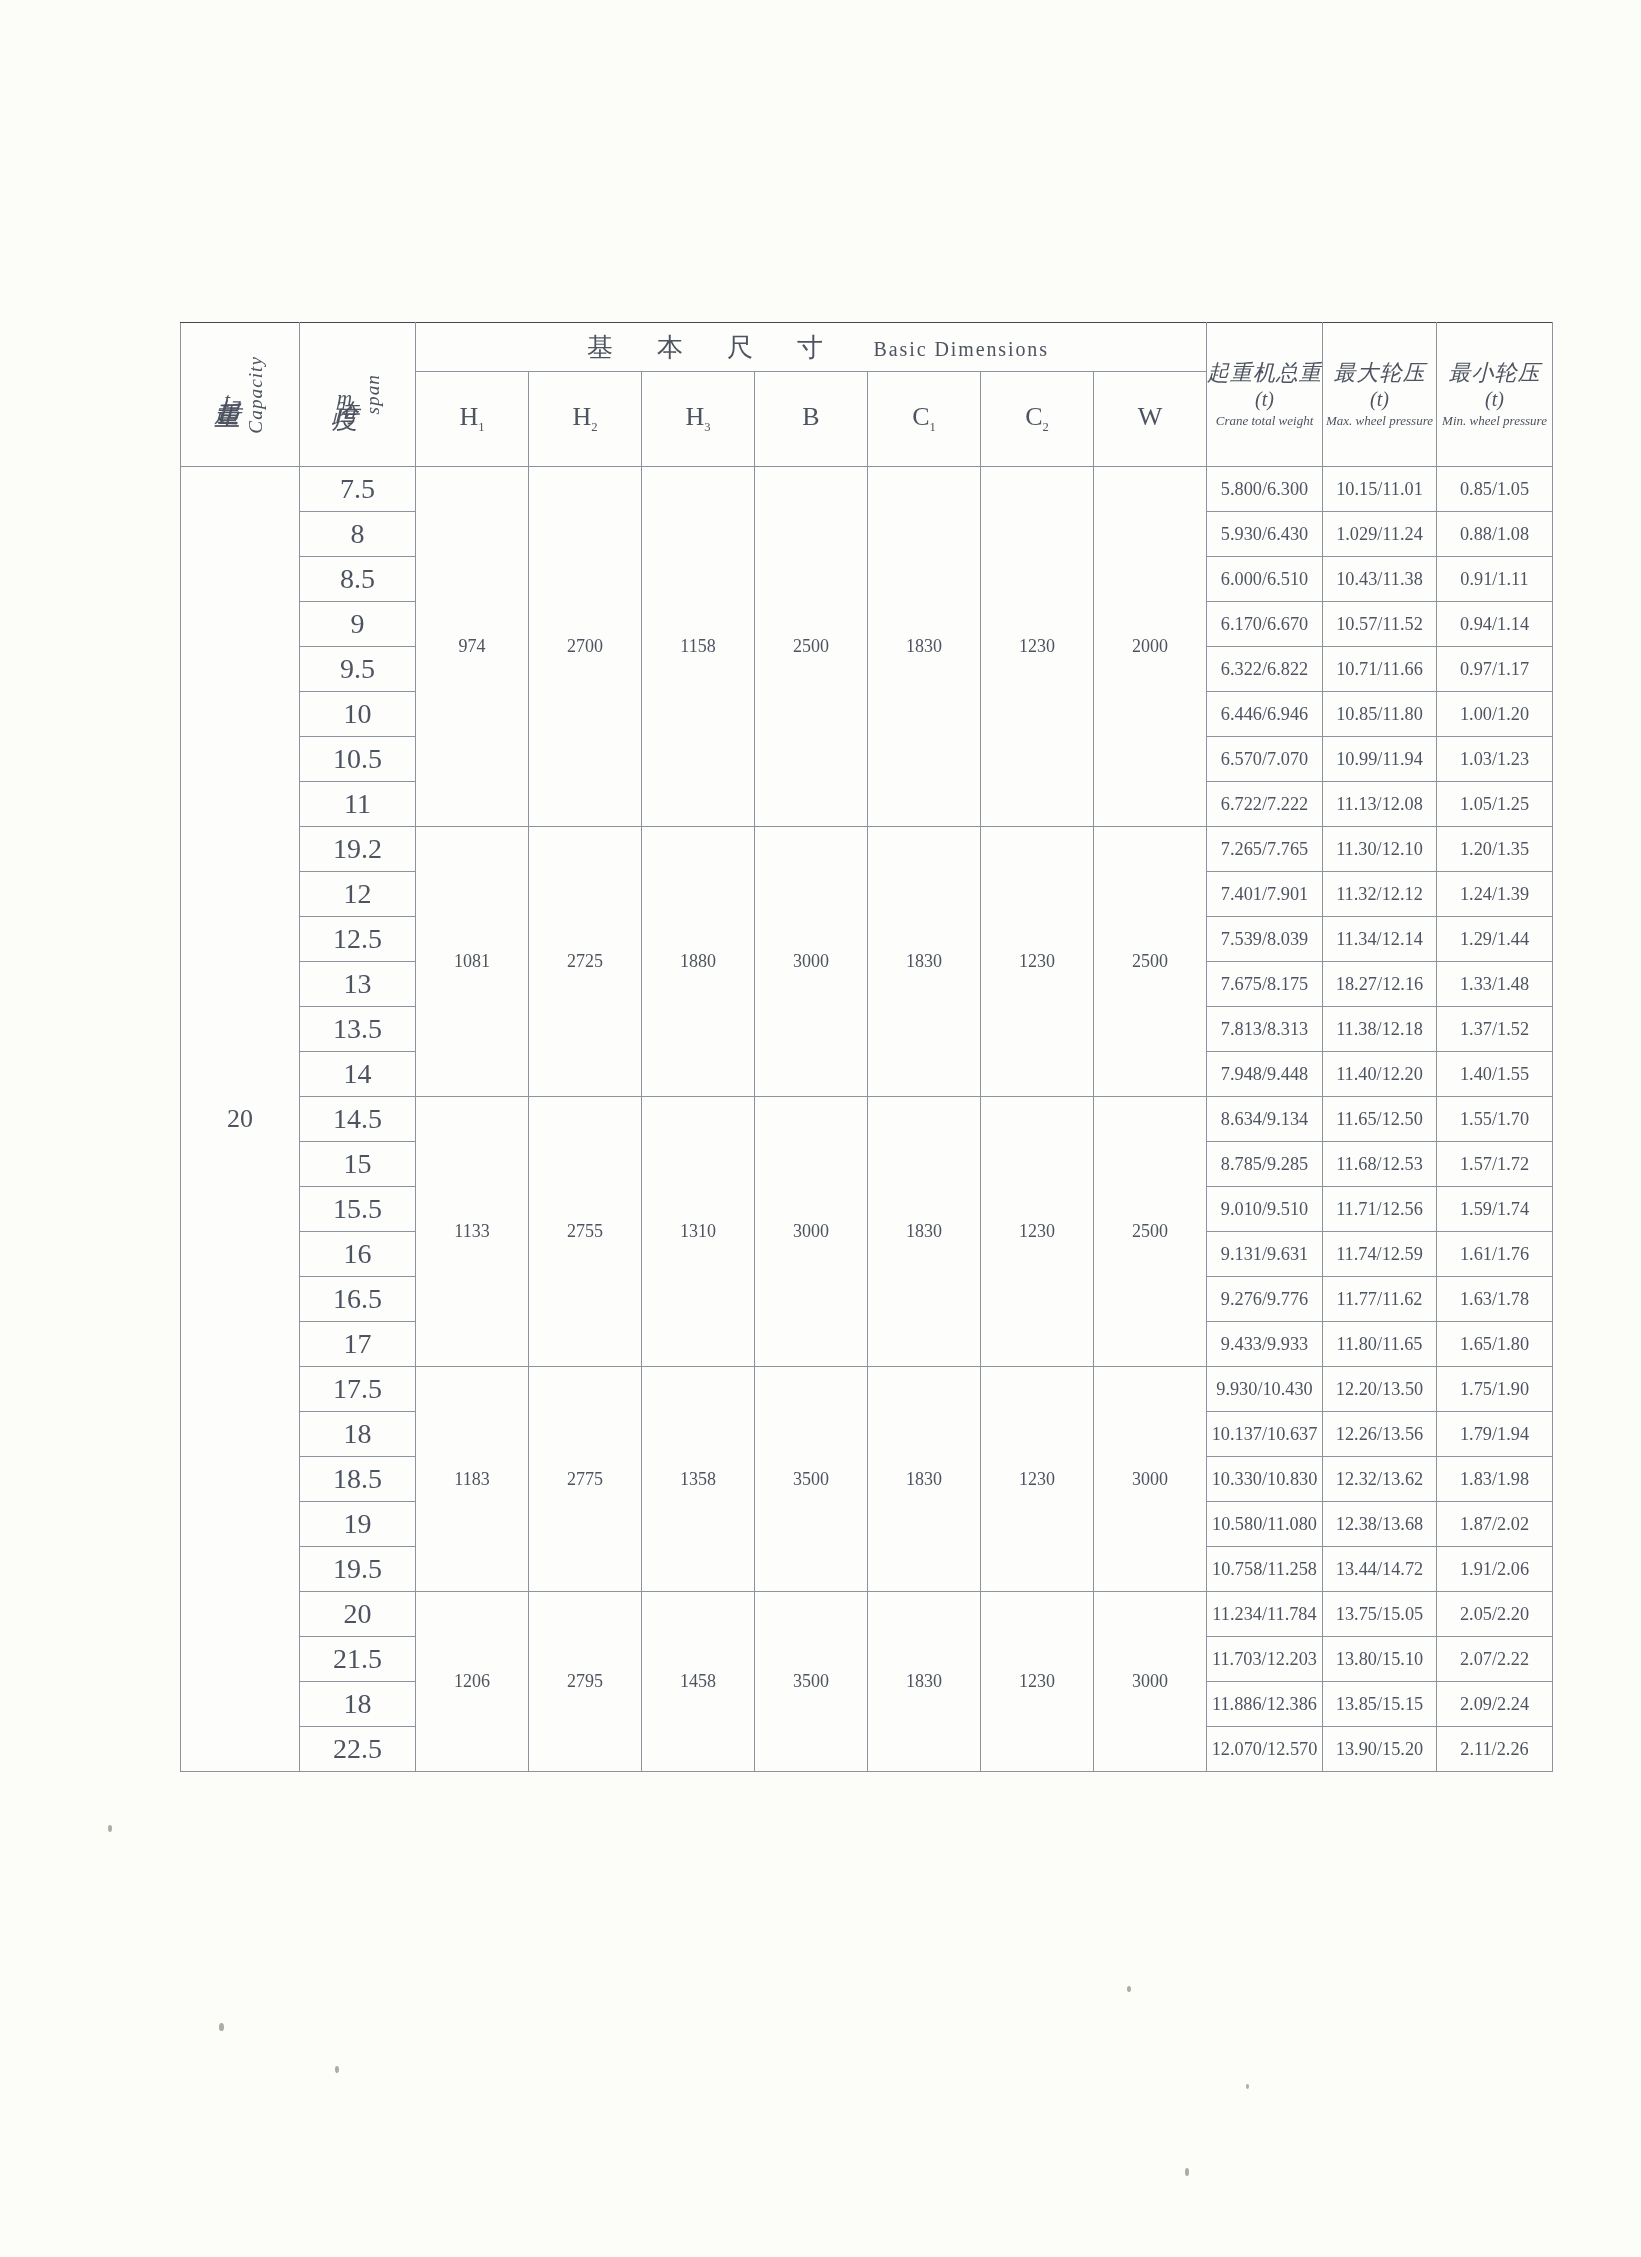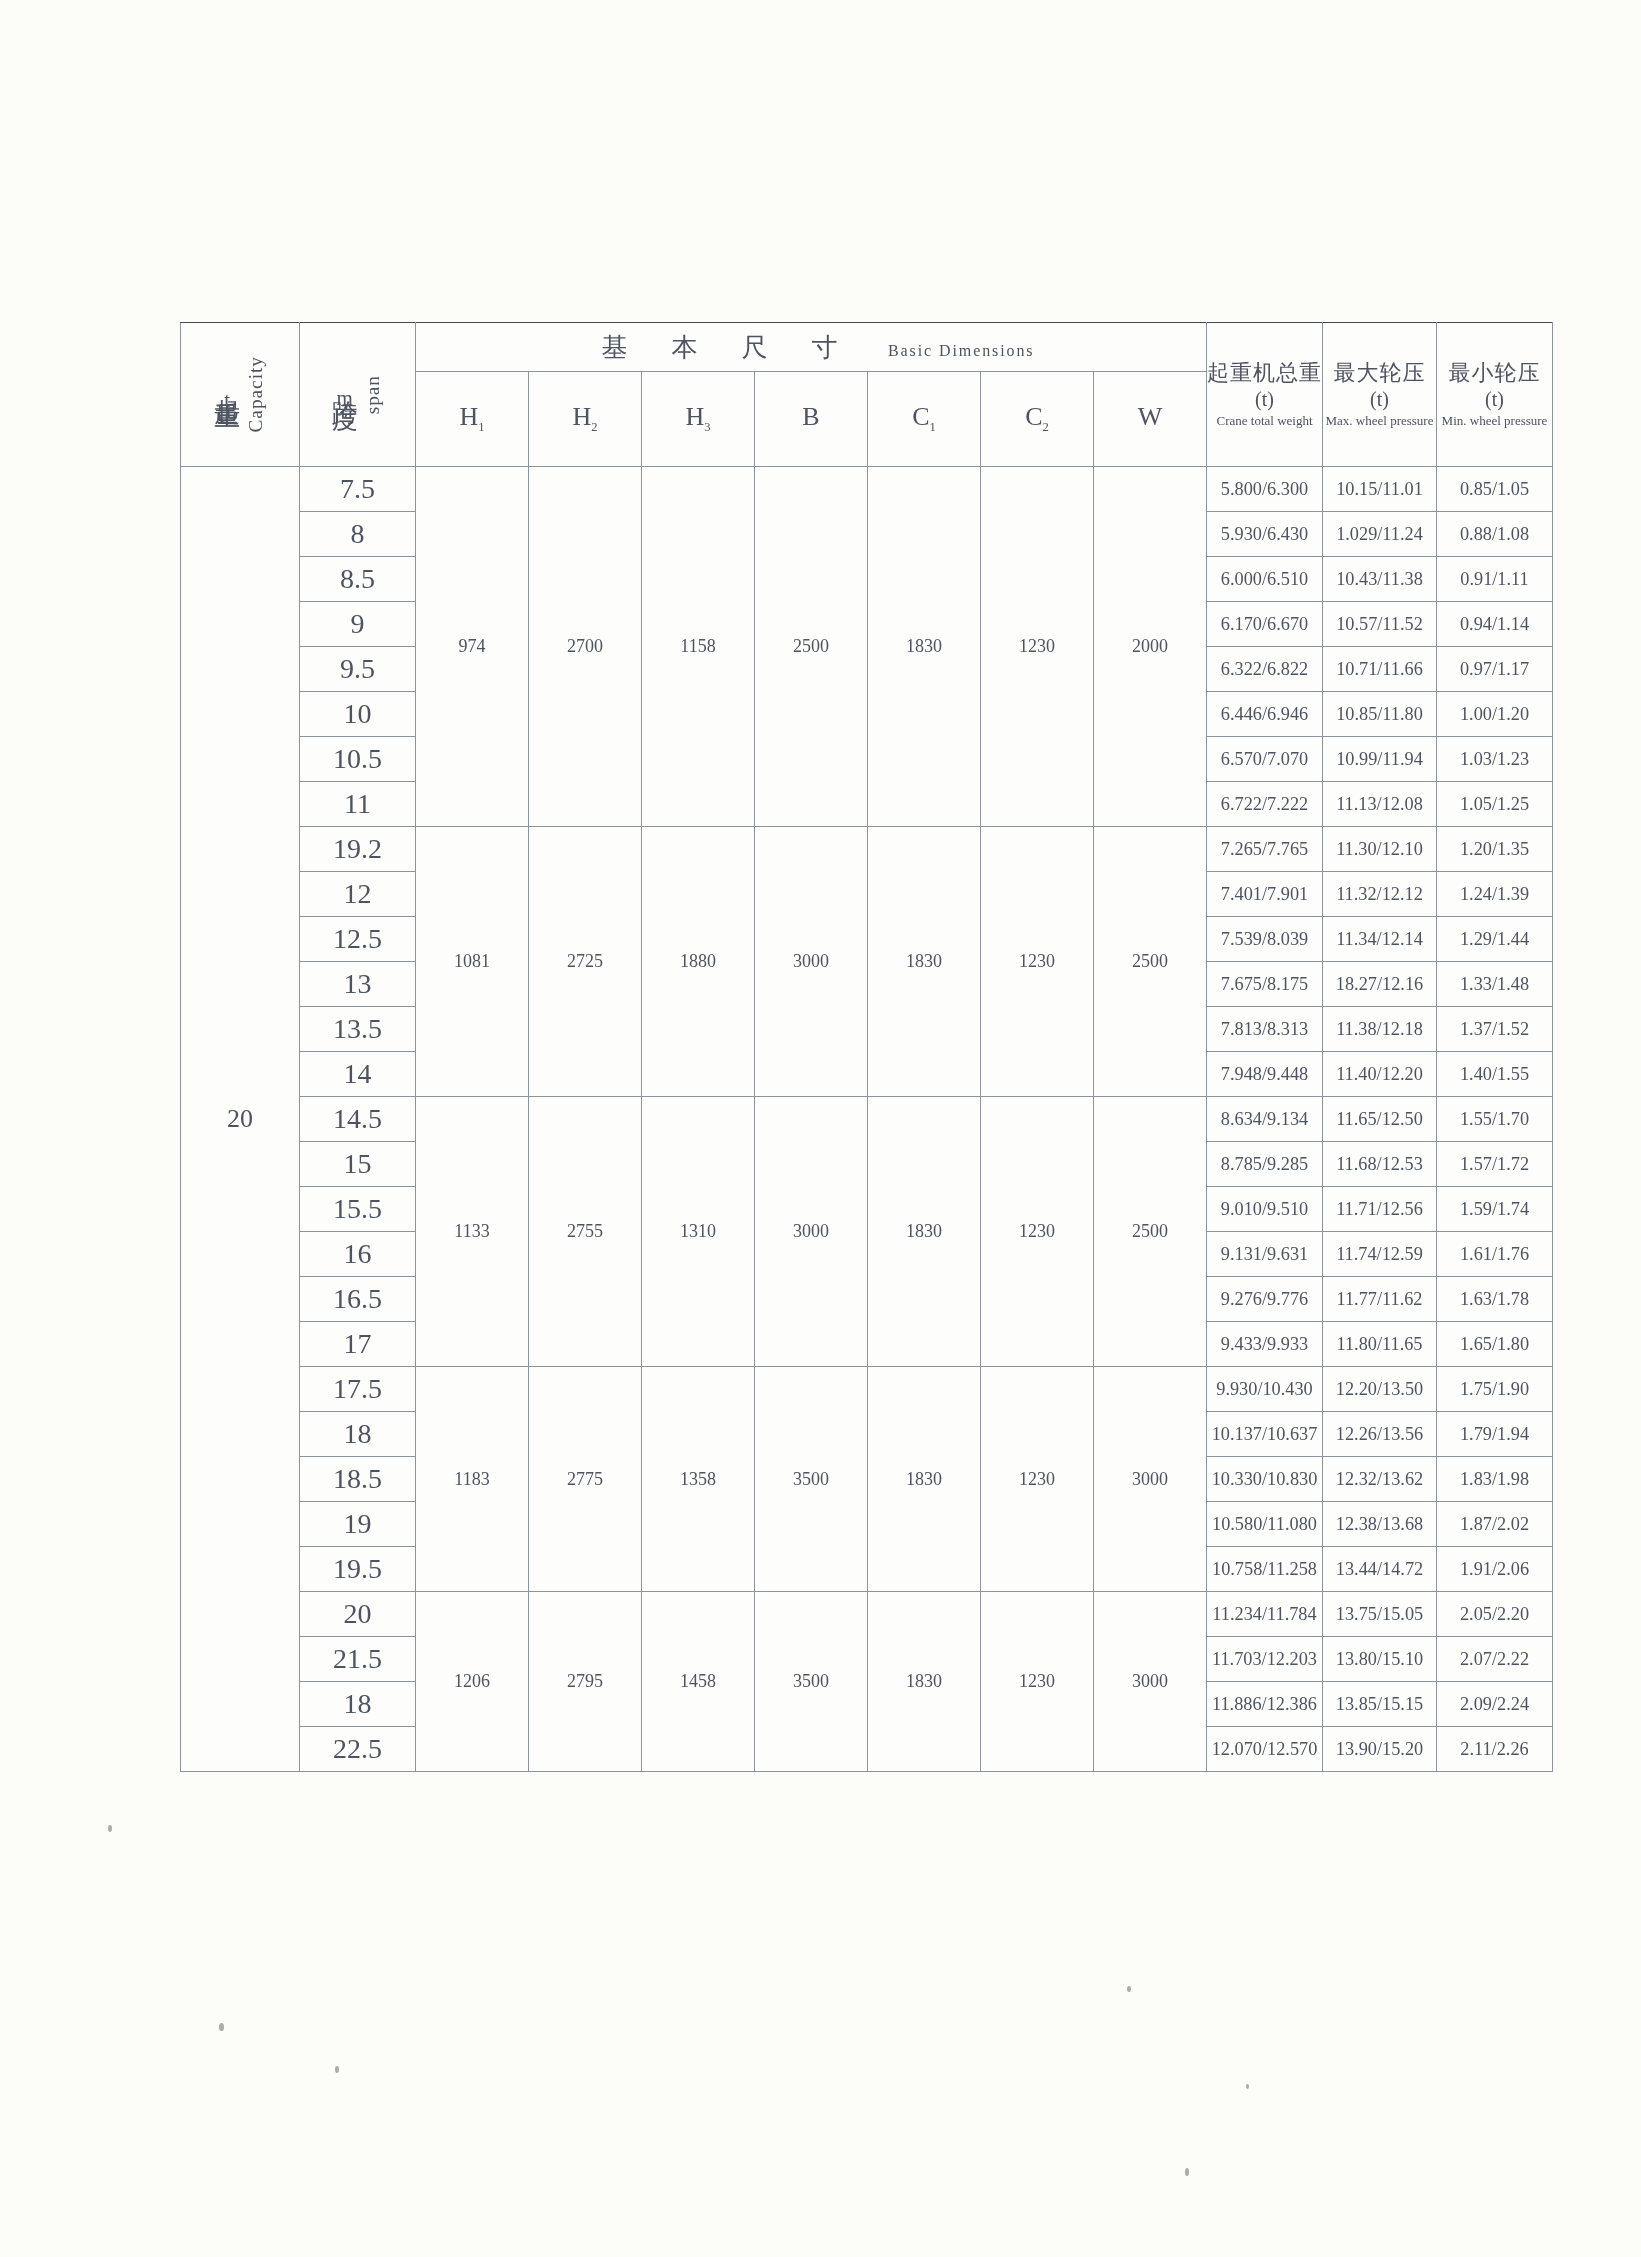--- a/index.html
+++ b/index.html
@@ -4,29 +4,29 @@
 <style>
   html,body{margin:0;padding:0;}
   .page{position:relative;width:1641px;height:2257px;background:#fcfcf9;overflow:hidden;
         font-family:"Liberation Serif","DejaVu Serif",serif;color:#4d5360;}
   table.spec{position:absolute;left:180px;top:322px;border-collapse:collapse;table-layout:fixed;
         border:1.9px solid #4b5058;background:#fdfdfb;}
   table.spec td{border:1px solid #8d939c;text-align:center;vertical-align:middle;
         padding:0;overflow:hidden;}
   tr.hdr1 td{border-top:1.9px solid #45494f;}
   
-  .hcell{height:142px;}
+  .hcell{height:142px;font-style:italic;}
   .hflex{display:flex;flex-direction:row;align-items:center;justify-content:center;gap:3.9px;}
   .vwrap{display:flex;flex-direction:column;align-items:center;line-height:1.05;}
   .cn-v{writing-mode:vertical-lr;text-orientation:upright;font-size:26px;letter-spacing:2.9px;}
   .unit{font-size:21px;margin-top:1.9px;}
   .rot-en{writing-mode:vertical-rl;transform:rotate(180deg);font-size:19.3px;letter-spacing:1px;}
   .bd-row{height:48px;font-size:26px;}
   .bd-cn{letter-spacing:44px;margin-left:14px;}
-  .bd-en{font-size:16px;letter-spacing:1.9px;}
+  .bd-en{font-size:20px;letter-spacing:1.9px;}
   .dimh{height:94px;font-size:26px;}
   .dimh sub{font-size:12.6px;}
   .rh-cn{font-size:22px;letter-spacing:1px;line-height:1.25;}
   .rh-t{font-size:20px;line-height:1.3;}
   .rh-en{font-size:13px;line-height:1.4;white-space:nowrap;}
   
   tr.brow{height:45px;}
   td.capv{font-size:26px;}
   td.sp{font-size:28px;}
   td.dim{font-size:18px;}

